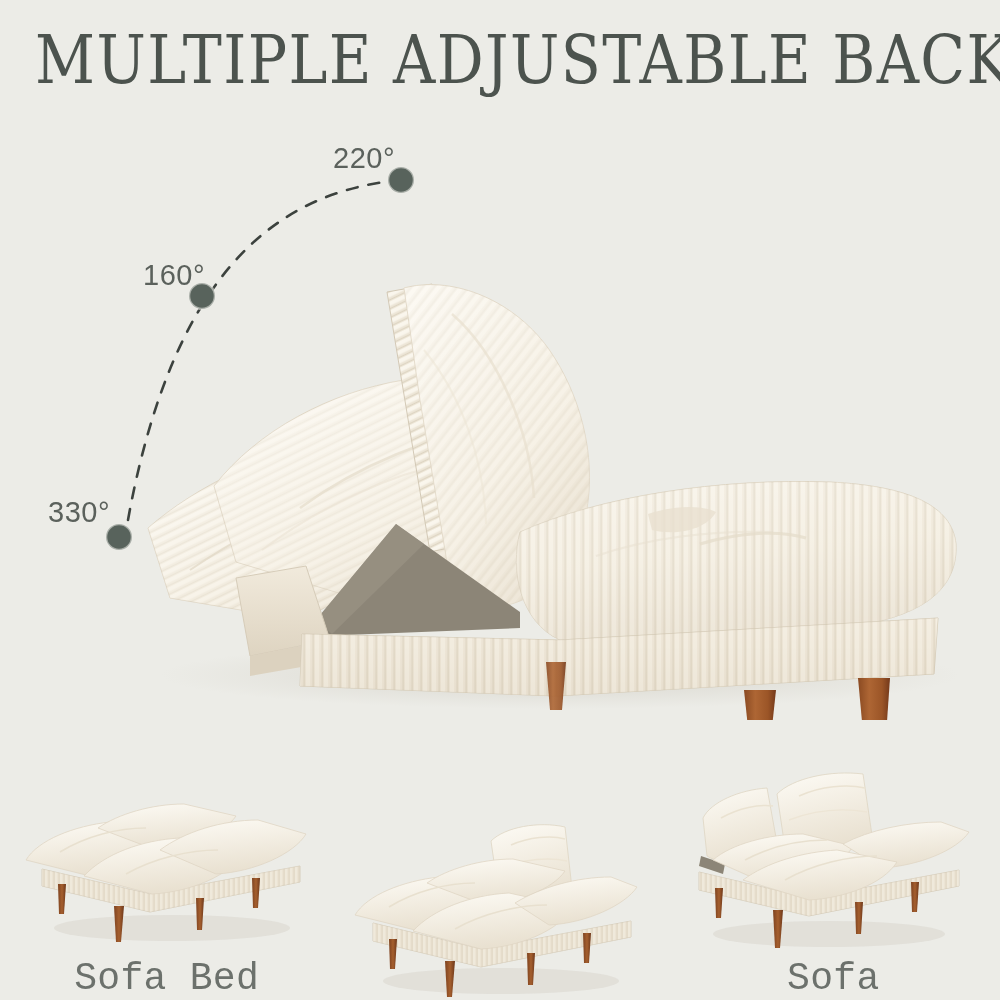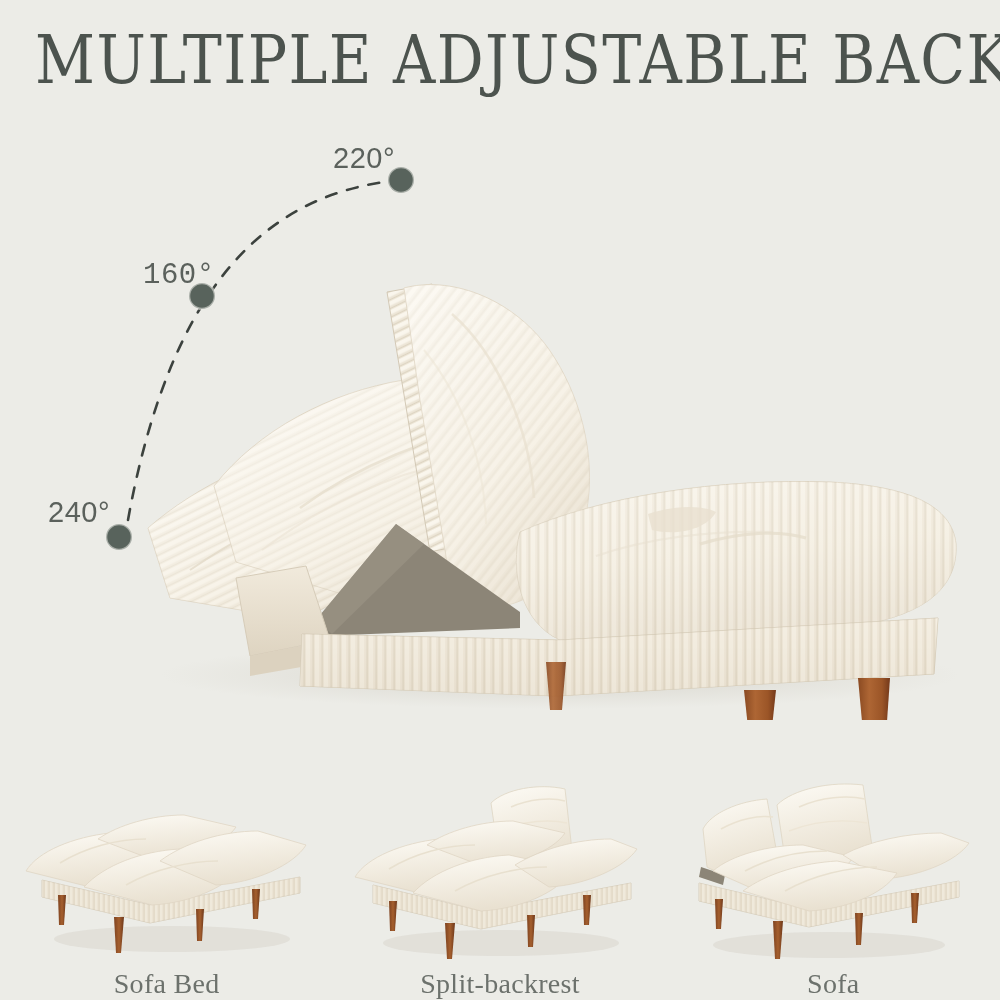--- a/index.html
+++ b/index.html
@@ -80,22 +80,22 @@
     justify-content: flex-end;
   }
 
   .thumb-art {
     width: 100%;
     height: 195px;
     position: relative;
   }
 
   .thumb-label {
-    font-family: Liberation Serif, serif;
-    font-size: 28px;
+    font-family: Liberation Mono, monospace;
+    font-size: 38px;
     color: #6C716C;
     letter-spacing: 0.3px;
     margin-top: 6px;
     white-space: nowrap;
   }
 </style>
 </head>
 <body>
 
 <div id="stage">
@@ -243,27 +243,27 @@
     </svg>
 
     <div>
 
       <div class="angle-label" style="left:333px; top:42px;">220°</div>
       <svg style="position:absolute; left:387px; top:66px;" width="28" height="28">
         <circle cx="14" cy="14" r="13" fill="#58635C"></circle>
         <circle cx="14" cy="14" r="13" fill="none" stroke="#ECECE7" stroke-width="2.5" opacity="0.55"></circle>
       </svg>
 
-      <div class="angle-label" style="left:143px; top:159px;font-family:Liberation Mono, monospace;">160°</div>
+      <div class="angle-label" style="left:143px; top:159px;">160°</div>
       <svg style="position:absolute; left:188px; top:182px;" width="28" height="28">
         <circle cx="14" cy="14" r="13" fill="#58635C"></circle>
         <circle cx="14" cy="14" r="13" fill="none" stroke="#ECECE7" stroke-width="2.5" opacity="0.55"></circle>
       </svg>
 
-      <div class="angle-label" style="left:48px; top:396px;">240°</div>
+      <div class="angle-label" style="left:48px; top:396px;">330°</div>
       <svg style="position:absolute; left:105px; top:423px;" width="28" height="28">
         <circle cx="14" cy="14" r="13" fill="#58635C"></circle>
         <circle cx="14" cy="14" r="13" fill="none" stroke="#ECECE7" stroke-width="2.5" opacity="0.55"></circle>
       </svg>
     </div>
   </div>
 
   <div id="thumbs">
 
     <div class="thumb-cell">
@@ -340,21 +340,20 @@
           <path d="M182 98 C 208 82 244 72 278 72 L 304 82 C 292 100 254 118 216 120 Z" fill="url(#tCushB)" stroke="#DFD6C4" stroke-width="0.8"></path>
           <path d="M56 102 C 82 86 114 78 142 78" fill="none" stroke="#E8E0CF" stroke-width="1.6"></path>
           <path d="M122 124 C 150 108 186 100 214 100" fill="none" stroke="#E8E0CF" stroke-width="1.6"></path>
 
           <path d="M56 134 L 64 134 L 62 164 L 57 164 Z" fill="url(#tLegB)"></path>
           <path d="M112 156 L 122 156 L 119 192 L 114 192 Z" fill="url(#tLegB)"></path>
           <path d="M194 148 L 202 148 L 200 180 L 195 180 Z" fill="url(#tLegB)"></path>
           <path d="M250 128 L 258 128 L 256 158 L 251 158 Z" fill="url(#tLegB)"></path>
         </svg>
       </div>
-      <div class="thumb-label">Split-backrest</div>
     </div>
 
     <div class="thumb-cell">
       <div class="thumb-art">
         <svg width="333" height="195" viewBox="0 0 333 195">
           <defs>
             <pattern id="tCordC" width="5" height="7" patternUnits="userSpaceOnUse">
               <rect width="5" height="7" fill="#EDE5D6"></rect>
               <rect x="0" width="2.4" height="7" fill="#F8F3E9"></rect>
               <rect x="3.6" width="0.9" height="7" fill="#D9CFBB"></rect>

